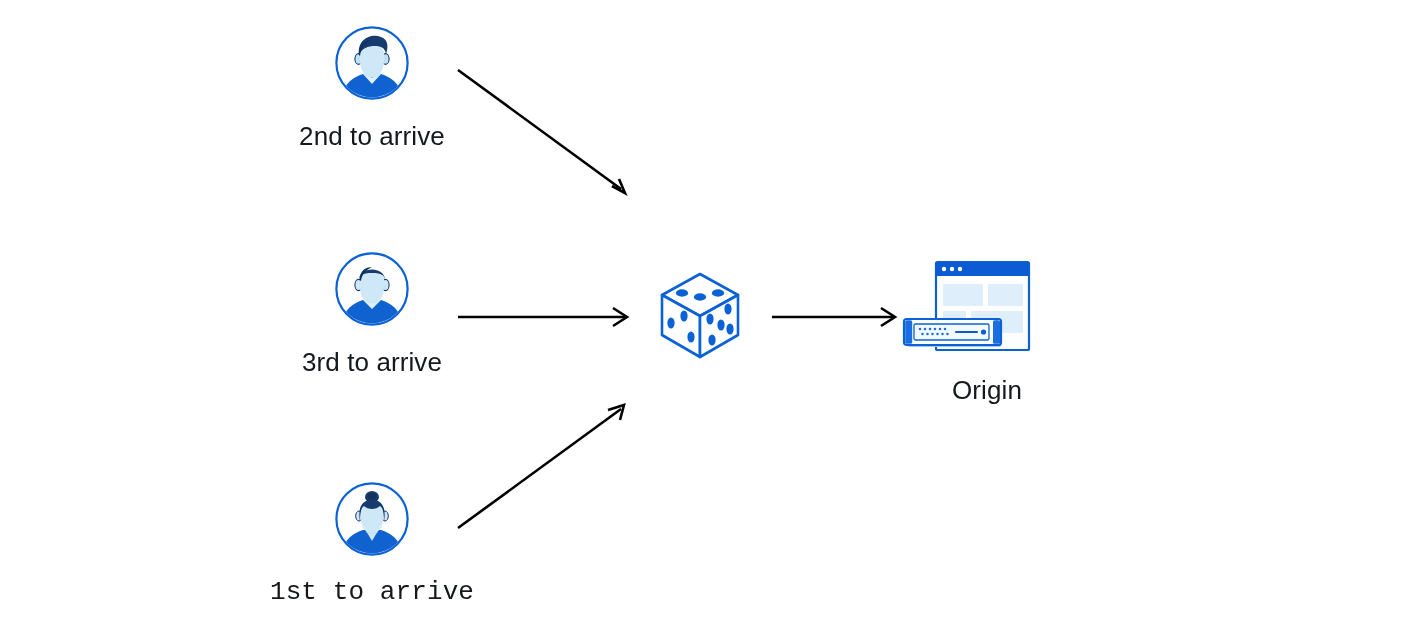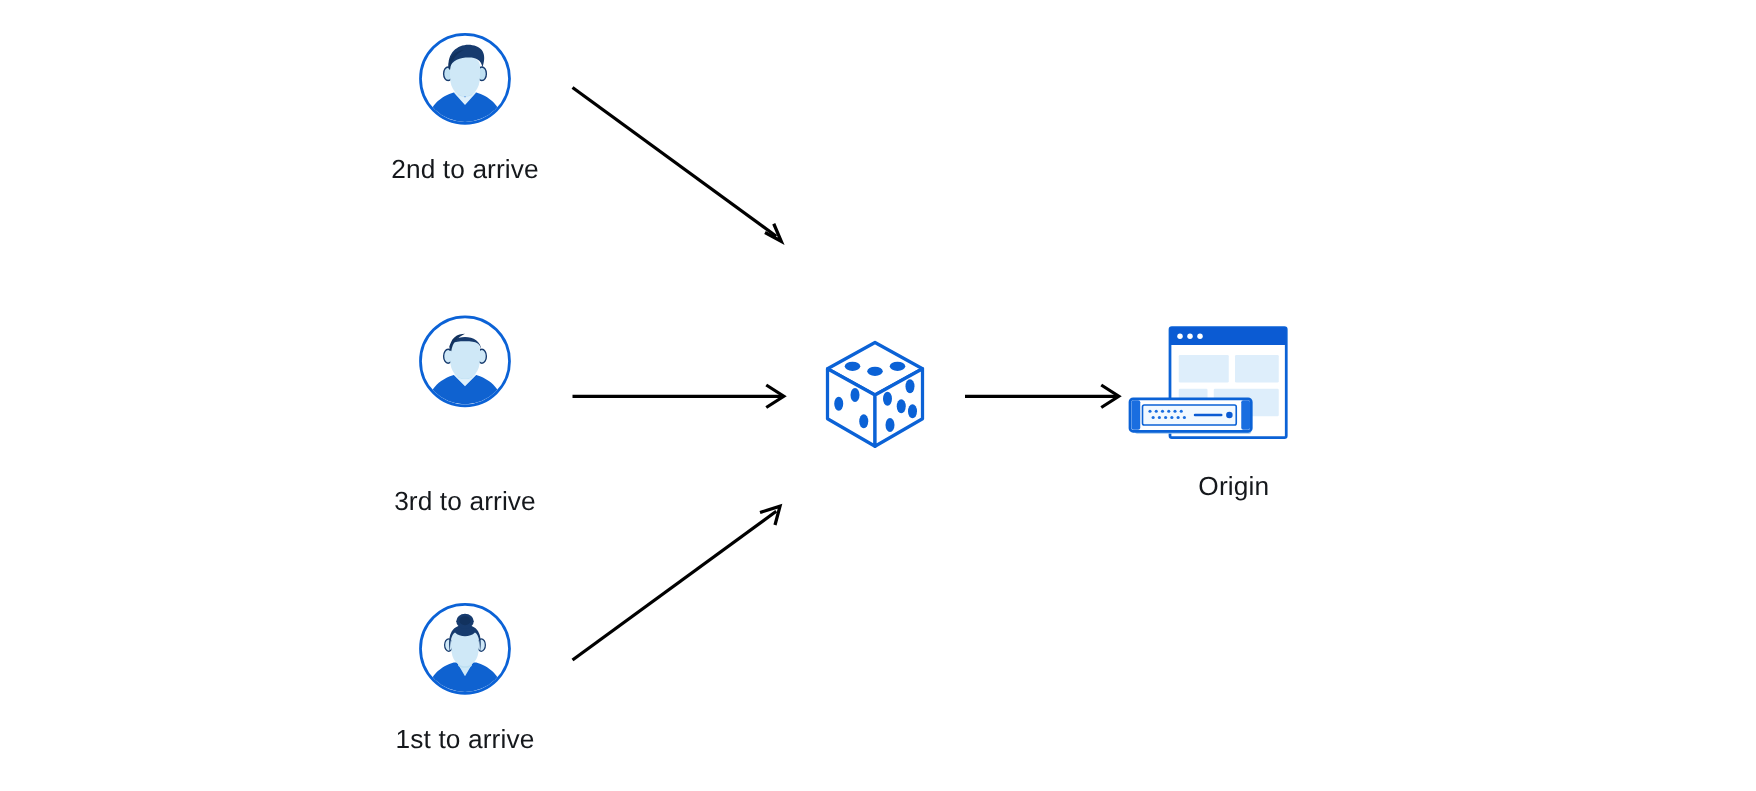--- a/index.html
+++ b/index.html
@@ -21,21 +21,21 @@
   }
 
   
   .node {
     position: absolute;
     display: flex;
     flex-direction: column;
     align-items: center;
   }
   .node-label {
-    font-size: 21px;
+    font-size: 26px;
     line-height: 24px;
     color: #15181c;
     white-space: nowrap;
     text-align: left;
     font-weight: 400;
     letter-spacing: 0.1px;
   }
 
   
   .avatar-wrap { width: 74px; height: 74px; }
@@ -118,21 +118,21 @@
 
           <path d="M24 29 C22 13 36 7 46 11 C54 14 53 22 51 28
                    C50 22 46 20 40 20 C33 20 27 22 24 29 Z" fill="#173b6e"></path>
           <path d="M24 29 C23 20 28 15 36 14 C30 17 26 22 25 30 Z" fill="#12325e"></path>
         </g>
       </svg>
     </div>
     <div class="node-label avatar-label">2nd to arrive</div>
   </div>
 
-  <div class="node" style="left:281px; top:252px; width:182px;gap:40px;">
+  <div class="node" style="left:281px; top:252px; width:182px;">
     <div class="avatar-wrap">
       <svg width="74" height="74" viewBox="0 0 74 74">
         <defs>
           <clipPath id="clipB">
               <circle cx="37" cy="37" r="34.5"></circle>
             </clipPath>
         </defs>
         <circle cx="37" cy="37" r="35.6" fill="#ffffff" stroke="#0b62d6" stroke-width="2.2"></circle>
         <g clip-path="url(#clipB)">
           <path d="M6 74 C8 58 18 51 28 48 L46 48 C56 51 66 58 68 74 Z" fill="#0f62d0"></path>
@@ -145,21 +145,21 @@
 
           <path d="M24 28 C24 14 50 14 50 28 C49 23 47 21 37 21
                    C27 21 25 23 24 28 Z" fill="#173b6e"></path>
           <path d="M24.5 28 C25 18 31 15 37 15 C31 18 27 22 26 29 Z" fill="#12325e"></path>
         </g>
       </svg>
     </div>
     <div class="node-label avatar-label">3rd to arrive</div>
   </div>
 
-  <div class="node" style="left:281px; top:482px; width:182px;">
+  <div class="node" style="left:281px; top:482px; width:182px;font-family:Liberation Mono, monospace;">
     <div class="avatar-wrap">
       <svg width="74" height="74" viewBox="0 0 74 74">
         <defs>
           <clipPath id="clipC">
               <circle cx="37" cy="37" r="34.5"></circle>
             </clipPath>
         </defs>
         <circle cx="37" cy="37" r="35.6" fill="#ffffff" stroke="#0b62d6" stroke-width="2.2"></circle>
         <g clip-path="url(#clipC)">
 

